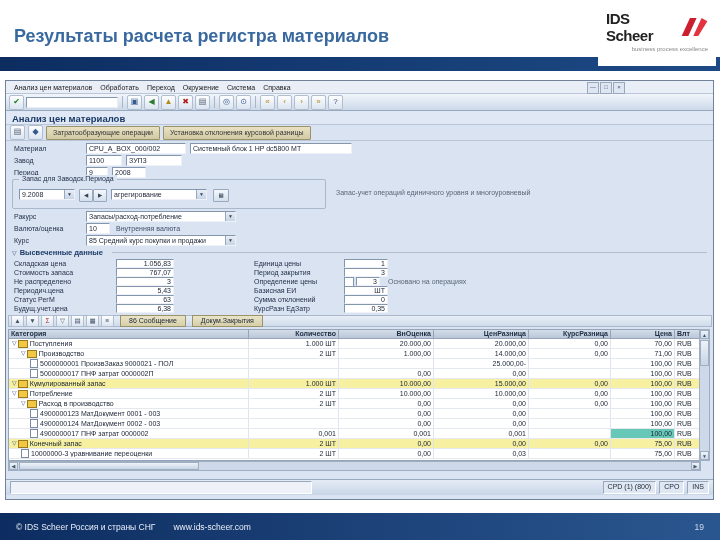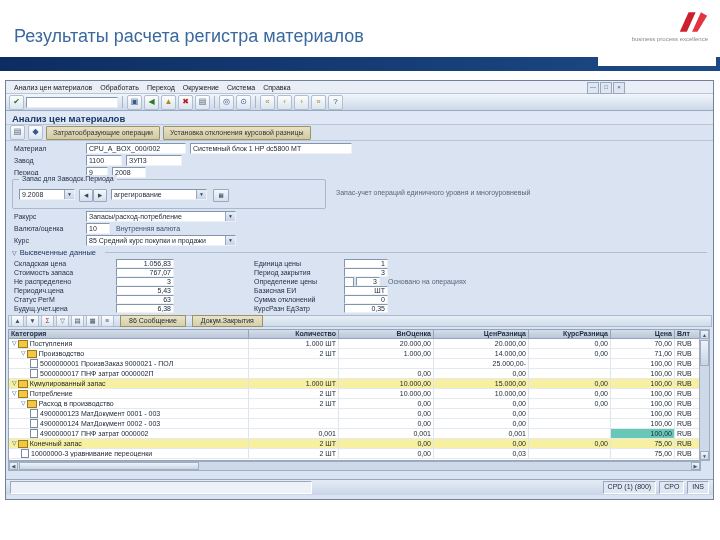--- a/index.html
+++ b/index.html
@@ -1,18 +1,18 @@
 <!DOCTYPE html>
 <html><head>
 <meta charset="utf-8">
 <style>
   html,body{margin:0;padding:0;background:#fff;}
   .slide{position:relative;width:720px;height:540px;background:#fff;overflow:hidden;
          font-family:"Liberation Sans",sans-serif;}
-  .slide-title{position:absolute;left:14px;top:26px;font-size:18px;font-weight:normal;color:#39699f;}
+  .slide-title{position:absolute;left:14px;top:26px;font-size:18px;font-weight:bold;color:#39699f;}
   .title-band{position:absolute;left:0;top:57px;width:720px;height:14px;
               background:linear-gradient(90deg,#0d2d61,#1d4a86);}
   
   .logo{position:absolute;right:4px;top:4px;width:118px;height:62px;background:#fff;z-index:5;
         display:flex;flex-direction:column;align-items:flex-end;padding:6px 8px;box-sizing:border-box;}
   .logo-row{display:flex;align-items:center;gap:4px;}
   .logo-text{font-size:15px;font-weight:bold;color:#222;letter-spacing:-0.5px;}
   .logo-mark{width:30px;height:24px;}
   .logo-tagline{font-size:6px;color:#888;margin-top:2px;}
   
@@ -67,21 +67,21 @@
   .groupbox{position:absolute;left:6px;top:98px;width:312px;height:28px;
             border:1px solid #aab8cc;border-radius:2px;}
   .gtitle{position:absolute;left:6px;top:-5px;background:#d9e3f1;padding:0 3px;font-size:7px;color:#24304a;}
   .gbtn{position:absolute;width:12px;height:11px;border:1px solid #98a8be;
         background:linear-gradient(#f4f7fb,#d4dfec);font-size:5.5px;text-align:center;
         line-height:10px;color:#345;border-radius:1px;}
   .note{position:absolute;font-size:7px;color:#5a6678;white-space:nowrap;}
   .sect{position:absolute;left:0;top:166px;width:100%;height:10px;display:flex;
         align-items:center;gap:3px;padding-left:6px;box-sizing:border-box;}
   .exp-s{color:#3a5a8c;font-size:6px;}
-  .sect-t{font-size:7.5px;font-weight:normal;color:#1c3a66;white-space:nowrap;}
+  .sect-t{font-size:7.5px;font-weight:bold;color:#1c3a66;white-space:nowrap;}
   .rule{flex:1;height:1px;background:#b0bece;margin:0 6px;}
   .dcol{position:absolute;top:178px;}
   .drow{height:9px;position:relative;}
   .dlabel{position:absolute;left:0;top:1px;font-size:7px;color:#24304a;white-space:nowrap;}
   .dfield{position:absolute;height:9px;background:#fff;border:1px solid #8496ac;
           border-bottom-color:#eef2f8;border-right-color:#eef2f8;font-size:7px;line-height:7px;
           text-align:right;padding:0 2px;box-sizing:border-box;}
   .chk{position:absolute;left:90px;top:0;width:8px;height:8px;border:1px solid #8496ac;background:#fff;}
   .dnote{position:absolute;top:1px;font-size:7px;color:#5a6678;white-space:nowrap;}
   
@@ -140,20 +140,21 @@
 </head>
 <body>
 
 <div class="slide">
 
   <div class="slide-title">Результаты расчета регистра материалов</div>
   <div class="title-band"></div>
 
   <div class="logo">
     <div class="logo-row">
+      <span class="logo-text">IDS Scheer</span>
       <svg class="logo-mark" viewBox="0 0 34 26">
         <path d="M2 24 L12 2 L20 2 L10 24 Z" fill="#cc1f2d"></path>
         <path d="M16 24 L26 2 L33 6 L22 24 Z" fill="#e2333f"></path>
       </svg>
     </div>
     <div class="logo-tagline">business process excellence</div>
   </div>
 
   <div class="win">
 
@@ -500,14 +501,19 @@
     </div>
 
     <div class="statusbar" id="statusbar">
       <span class="smsg"></span>
     <span class="sseg" style="margin-left: auto;">CPD (1) (800)</span>
         <span class="sseg">CPO</span>
         <span class="sseg">INS</span>
       </div>
   </div>
 
+  <div class="footer">
+    <span>© IDS Scheer Россия и страны СНГ</span>
+    <span>www.ids-scheer.com</span>
+    <span class="page">19</span>
+  </div>
 
 </div>
 
 </body></html>

